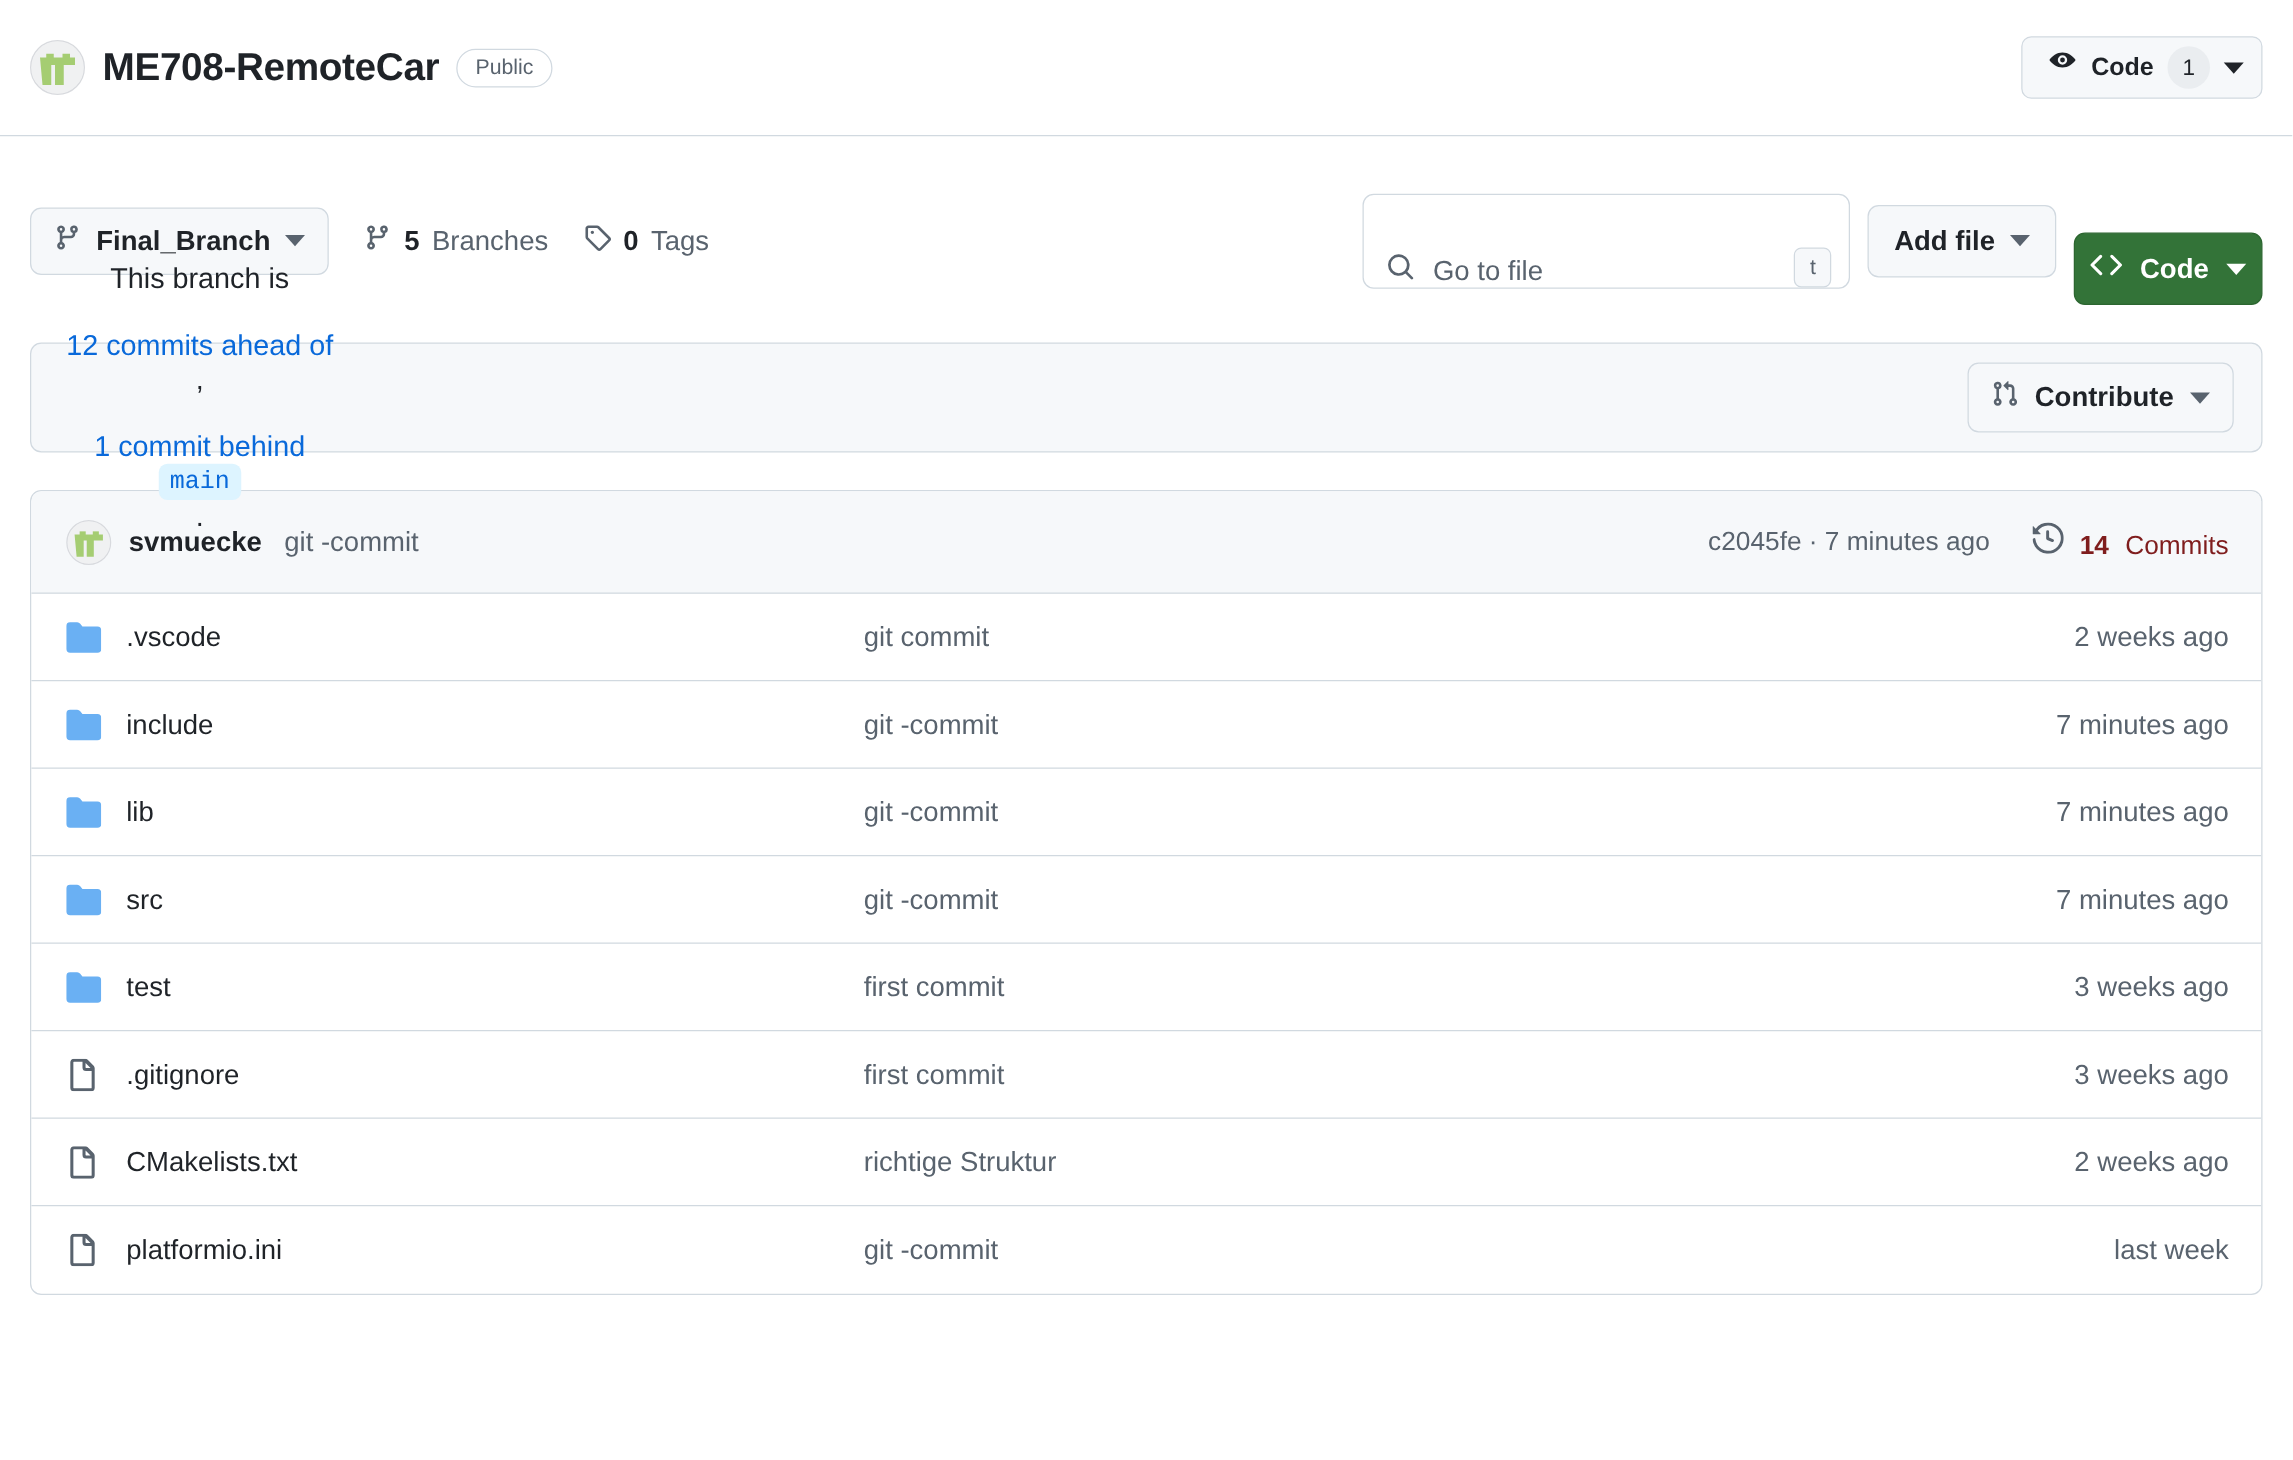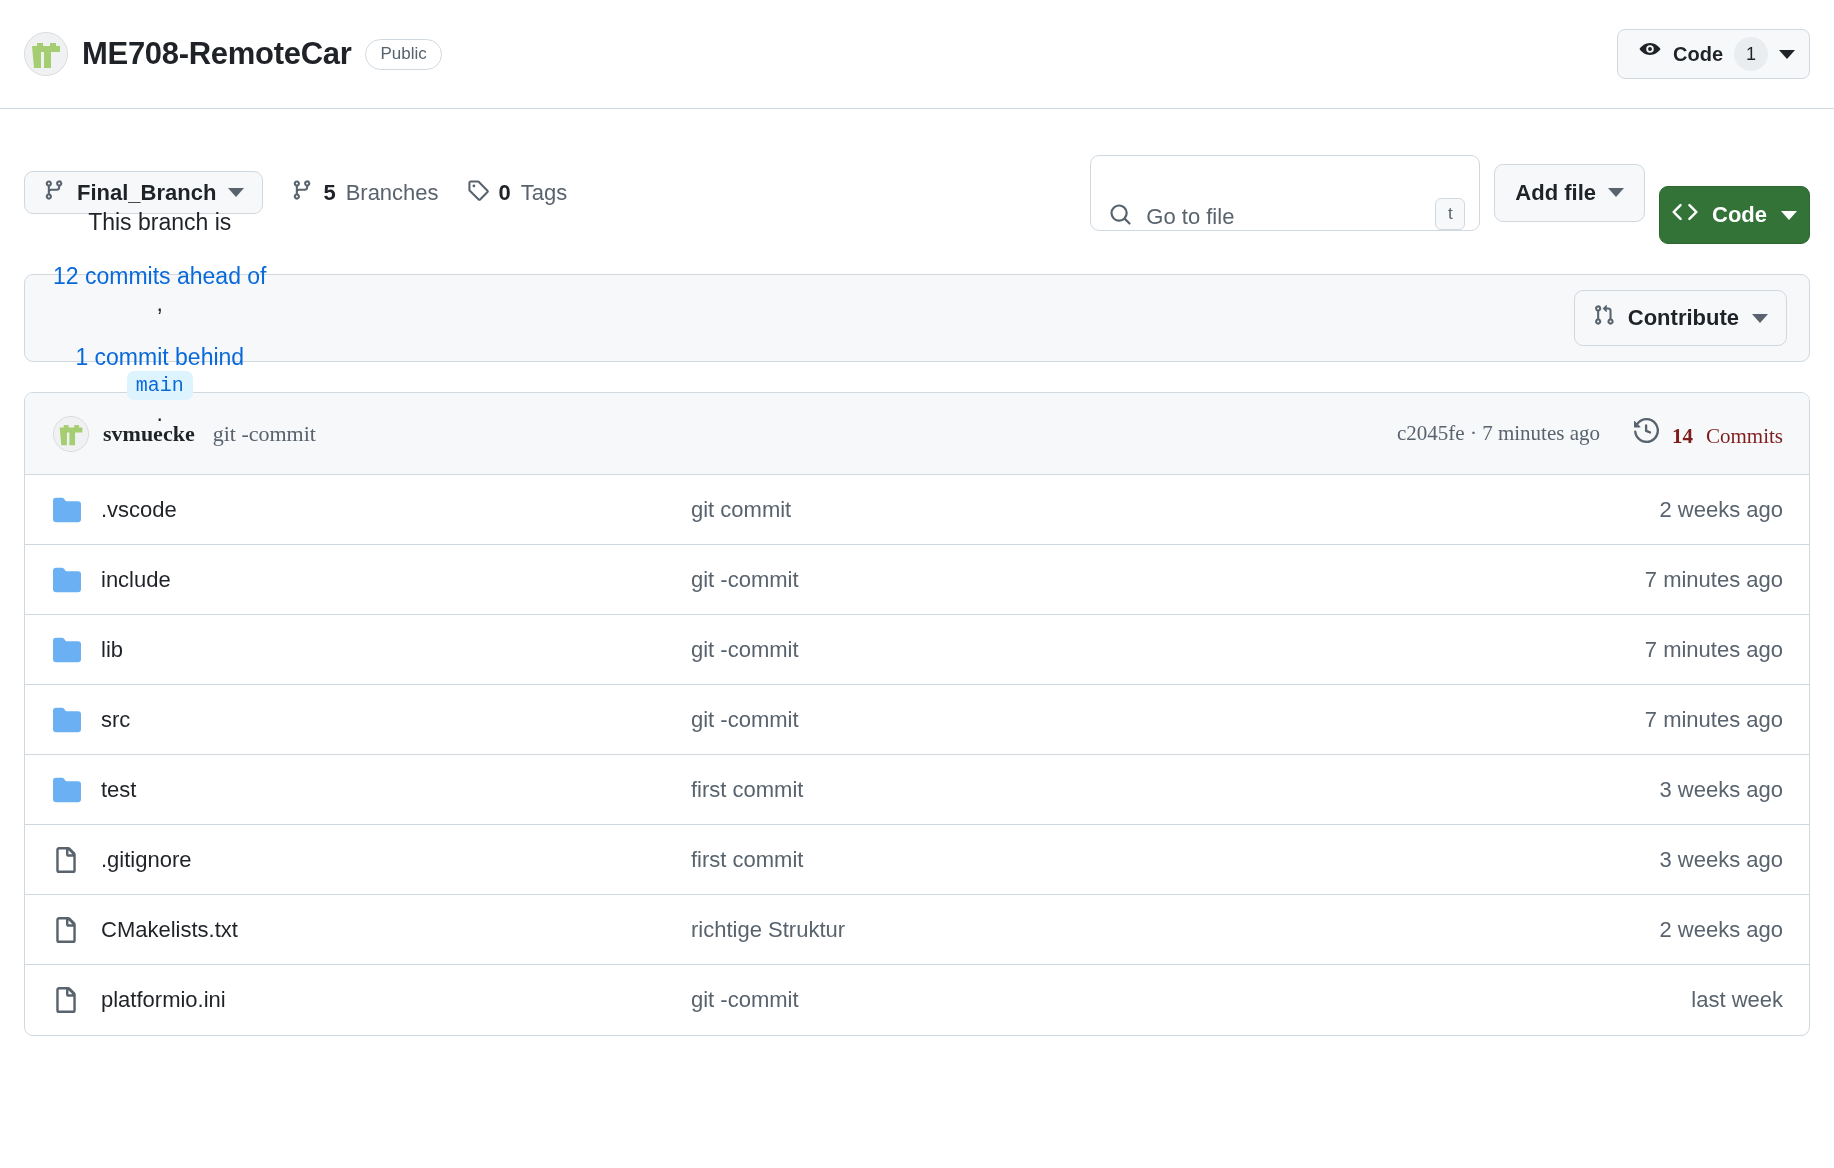--- a/index.html
+++ b/index.html
@@ -96,21 +96,21 @@
   .toolbar {
     display: flex;
     align-items: center;
     gap: 14px;
     padding: 32px 24px 0 24px;
   }
   .branch-select {
     display: flex;
     align-items: center;
     gap: 12px;
-    height: 43px;
+    height: 54px;
     padding: 0 18px;
     border: 1px solid #d1d9e0;
     border-radius: 9px;
     background: #f6f8fa;
     font-size: 22px;
     font-weight: 600;
     color: #1f2328;
     cursor: pointer;
     white-space: nowrap;
   }
@@ -254,21 +254,20 @@
     background: #ffffff;
   }
   .commit-bar {
     display: flex;
     align-items: center;
     justify-content: space-between;
     background: #f6f8fa;
     border-bottom: 1px solid #d1d9e0;
     height: 82px;
     padding: 0 26px 0 28px;
-    font-family: Liberation Serif, serif;
   }
   .commit-left {
     display: flex;
     align-items: center;
     gap: 14px;
     min-width: 0;
   }
   .commit-avatar {
     width: 36px;
     height: 36px;

